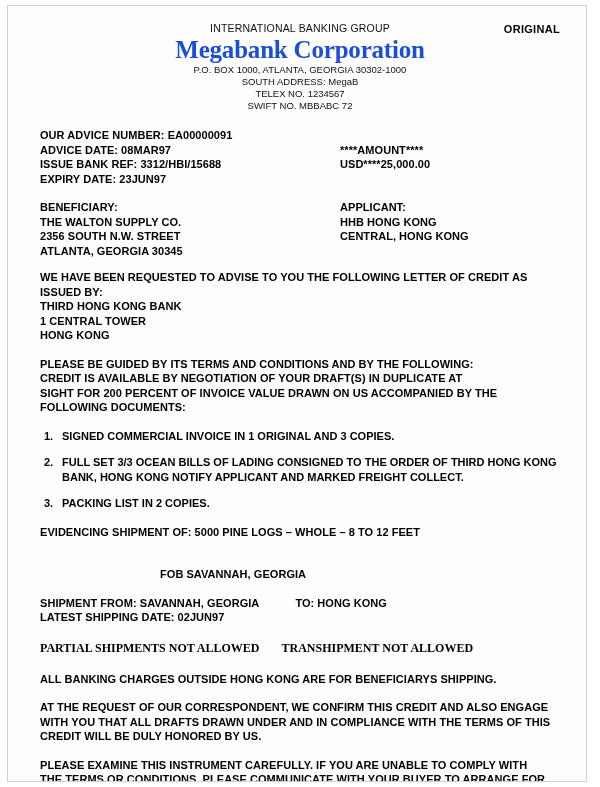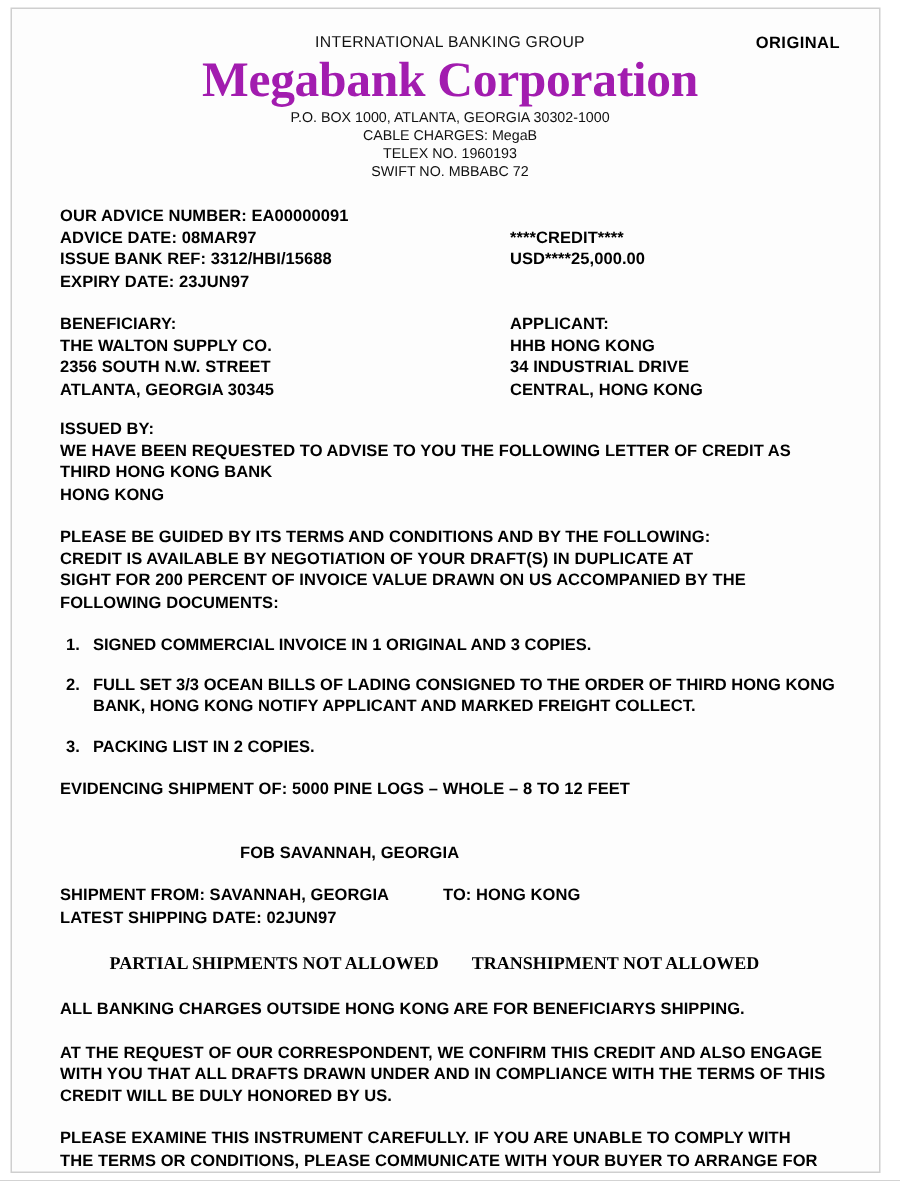--- a/index.html
+++ b/index.html
@@ -51,25 +51,25 @@
     letter-spacing: 0.3px;
     color: #000;
   }
   .ibg {
     font-size: 10.5px;
     letter-spacing: 0.2px;
     color: #111;
   }
   .bank {
     font-family: "Liberation Serif", serif;
-    font-size: 33px;
+    font-size: 25px;
     font-weight: bold;
     letter-spacing: -0.2px;
     margin-top: 2px;
-    color: #a21caf;
+    color: #1d4ed8;
   }
   .hdr-line {
     font-size: 9.5px;
     line-height: 12px;
     color: #111;
   }
 
   
   .blk {
     font-size: 11px;
@@ -101,79 +101,78 @@
   }
   .listtxt { flex: 1; }
   .indent-ship { padding-left: 120px; margin-top: 28px; }
   .ship-gap { display: inline-block; width: 36px; }
   .pshp-gap { display: inline-block; width: 22px; }
   .serif-ln {
     font-family: "Liberation Serif", serif;
     font-size: 12px;
     font-weight: bold;
     line-height: 15px;
-    margin-left: 33px;
   }
 </style>
 </head>
 <body>
 
 <div class="page">
   <div class="sheet">
     <div class="inner">
 
       <div class="hdr-top">
         <div class="orig">ORIGINAL</div>
         <div class="ibg">INTERNATIONAL BANKING GROUP</div>
         <div class="bank">Megabank Corporation</div>
         <div class="hdr-line">P.O. BOX 1000, ATLANTA, GEORGIA 30302-1000</div>
-        <div class="hdr-line">CABLE CHARGES: MegaB</div>
-        <div class="hdr-line">TELEX NO. 1960193</div>
+        <div class="hdr-line">SOUTH ADDRESS: MegaB</div>
+        <div class="hdr-line">TELEX NO. 1234567</div>
         <div class="hdr-line">SWIFT NO. MBBABC 72</div>
       </div>
 
       <div class="sp-16"></div>
 
       <div class="row">
         <div class="col-l blk">
           <div>OUR ADVICE NUMBER:  EA00000091</div>
           <div>ADVICE DATE: 08MAR97</div>
           <div>ISSUE BANK REF: 3312/HBI/15688</div>
           <div>EXPIRY DATE: 23JUN97</div>
         </div>
         <div class="col-r blk">
           <div style="height:14.5px"></div>
-          <div>****CREDIT****</div>
+          <div>****AMOUNT****</div>
           <div>USD****25,000.00</div>
         </div>
       </div>
 
       <div class="sp-14"></div>
 
       <div class="row">
         <div class="col-l blk">
           <div>BENEFICIARY:</div>
           <div>THE WALTON SUPPLY CO.</div>
           <div>2356 SOUTH N.W. STREET</div>
           <div>ATLANTA, GEORGIA 30345</div>
         </div>
         <div class="col-r blk">
           <div>APPLICANT:</div>
           <div>HHB HONG KONG</div>
-          <div>34 INDUSTRIAL DRIVE</div>
           <div>CENTRAL, HONG KONG</div>
         </div>
       </div>
 
       <div class="sp-12"></div>
 
       <div class="blk">
+        <div>WE HAVE BEEN REQUESTED TO ADVISE TO YOU THE FOLLOWING LETTER OF CREDIT AS</div>
         <div>ISSUED BY:</div>
-        <div>WE HAVE BEEN REQUESTED TO ADVISE TO YOU THE FOLLOWING LETTER OF CREDIT AS</div>
         <div>THIRD HONG KONG BANK</div>
+        <div>1 CENTRAL TOWER</div>
         <div>HONG KONG</div>
       </div>
 
       <div class="sp-14"></div>
 
       <div class="blk">
         <div>PLEASE BE GUIDED BY ITS TERMS AND CONDITIONS AND BY THE FOLLOWING:</div>
         <div>CREDIT IS AVAILABLE BY NEGOTIATION OF YOUR DRAFT(S) IN DUPLICATE AT</div>
         <div>SIGHT FOR 200 PERCENT OF INVOICE VALUE DRAWN ON US ACCOMPANIED BY THE</div>
         <div>FOLLOWING DOCUMENTS:</div>

